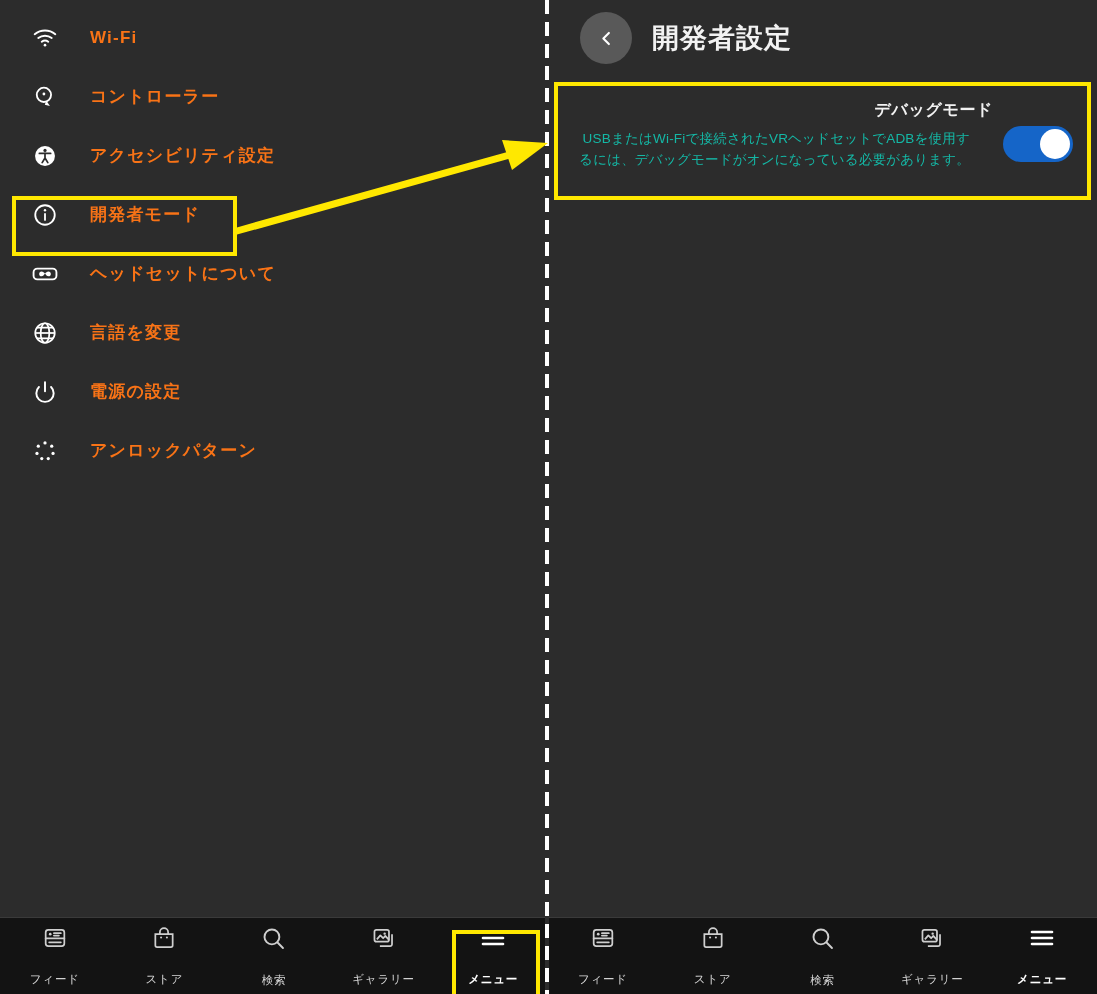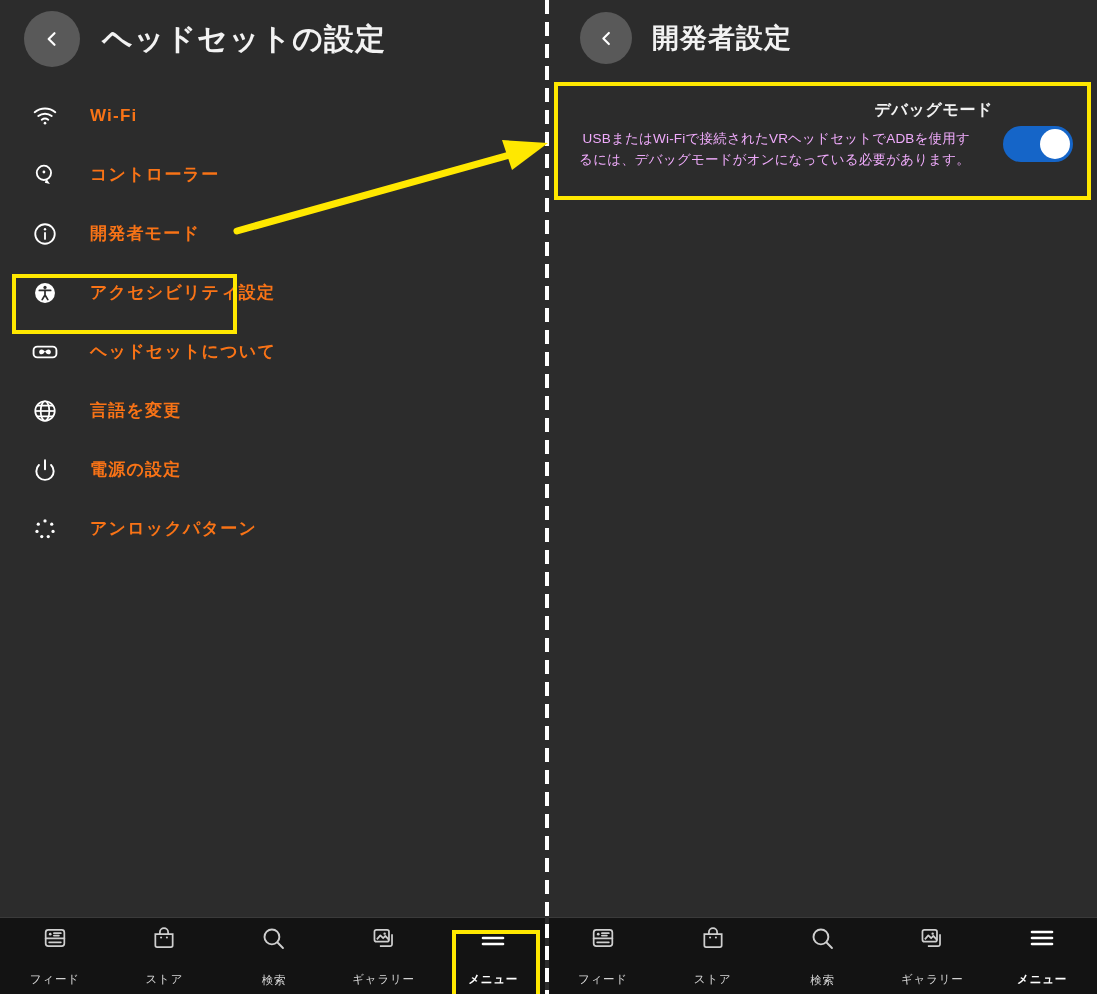--- a/index.html
+++ b/index.html
@@ -114,21 +114,21 @@
     text-align:right;
   }
   .debug-text { flex:1 1 auto; padding-top:2px; }
   .debug-title {
     font-size:16px; font-weight:bold;
     color:#f2f2f2; letter-spacing:.6px;
     margin-bottom:8px;
   }
   .debug-desc {
     font-size:13.5px;
-    color:#f0abfc;
+    color:#14b8a6;
     line-height:1.55;
     letter-spacing:.2px;
     max-width:392px;
   }
   .toggle {
     flex:0 0 auto;
     width:70px; height:36px;
     border-radius:18px;
     background:#1565c8;
     position:relative;
@@ -187,30 +187,20 @@
     z-index:7;
   }
 </style>
 </head>
 <body>
 
 <div class="screen">
 
   <div class="panel left">
 
-    <div class="panel-header">
-      <div class="back-btn">
-        <span>
-          <svg width="20" height="20" viewBox="0 0 24 24" fill="none" stroke="#ffffff" stroke-width="2.6" stroke-linecap="round" stroke-linejoin="round">
-            <polyline points="15 5 8 12 15 19"></polyline>
-          </svg>
-        </span>
-      </div>
-      <div class="panel-title">ヘッドセットの設定</div>
-    </div>
 
     <div class="settings-list">
 
       <div class="settings-item">
         <span class="item-icon">
           <svg width="26" height="26" viewBox="0 0 24 24" fill="none" stroke="currentColor" stroke-width="1.8" stroke-linecap="round">
             <path d="M2.5 8.5a15 15 0 0 1 19 0"></path>
             <path d="M5.8 12a10 10 0 0 1 12.4 0"></path>
             <path d="M9 15.4a5 5 0 0 1 6 0"></path>
             <circle cx="12" cy="18.6" r="1.2" fill="currentColor" stroke="none"></circle>
@@ -225,39 +215,39 @@
             <circle cx="11" cy="10" r="6.6"></circle>
             <path d="M13.2 15.2 L16.5 20.3 L11.8 19.2 Z" fill="currentColor" stroke="none"></path>
             <circle cx="11" cy="9.2" r="1.3" fill="currentColor" stroke="none"></circle>
           </svg>
         </span>
         <span class="item-label">コントローラー</span>
       </div>
 
       <div class="settings-item">
         <span class="item-icon">
-          <svg width="26" height="26" viewBox="0 0 24 24" fill="none" stroke="currentColor" stroke-width="1.7" stroke-linecap="round">
-            <circle cx="12" cy="12" r="9"></circle>
-            <line x1="12" y1="11" x2="12" y2="16.5"></line>
-            <circle cx="12" cy="7.6" r="1.1" fill="currentColor" stroke="none"></circle>
-          </svg>
-        </span>
-        <span class="item-label">開発者モード</span>
-      </div>
-
-      <div class="settings-item">
-        <span class="item-icon">
           <svg width="26" height="26" viewBox="0 0 24 24">
             <circle cx="12" cy="12" r="9.2" fill="currentColor"></circle>
             <circle cx="12" cy="6.9" r="1.5" fill="#2c2c2c"></circle>
             <path d="M6.8 9.6 h10.4" stroke="#2c2c2c" stroke-width="1.6" stroke-linecap="round"></path>
             <path d="M12 9.6 v4.2 M12 13.8 l-2.6 4.3 M12 13.8 l2.6 4.3" stroke="#2c2c2c" stroke-width="1.6" stroke-linecap="round" fill="none"></path>
           </svg>
         </span>
         <span class="item-label">アクセシビリティ設定</span>
+      </div>
+
+      <div class="settings-item">
+        <span class="item-icon">
+          <svg width="26" height="26" viewBox="0 0 24 24" fill="none" stroke="currentColor" stroke-width="1.7" stroke-linecap="round">
+            <circle cx="12" cy="12" r="9"></circle>
+            <line x1="12" y1="11" x2="12" y2="16.5"></line>
+            <circle cx="12" cy="7.6" r="1.1" fill="currentColor" stroke="none"></circle>
+          </svg>
+        </span>
+        <span class="item-label">開発者モード</span>
       </div>
 
 
       <div class="settings-item">
         <span class="item-icon">
           <svg width="28" height="28" viewBox="0 0 24 24" fill="none" stroke="currentColor" stroke-width="1.6" stroke-linejoin="round">
             <rect x="2.2" y="7.4" width="19.6" height="9.2" rx="3.2"></rect>
             <path d="M12 11.6 c-.9 1.1-1.6 2.4-3 2.4 -1.2 0-2-.9-2-2.1 0-1.1 .8-2 2-2 1.4 0 2.1 .9 3 1.7z" fill="currentColor" stroke="none"></path>
             <path d="M12 11.6 c.9 1.1 1.6 2.4 3 2.4 1.2 0 2-.9 2-2.1 0-1.1-.8-2-2-2 -1.4 0-2.1 .9-3 1.7z" fill="currentColor" stroke="none"></path>
           </svg>

